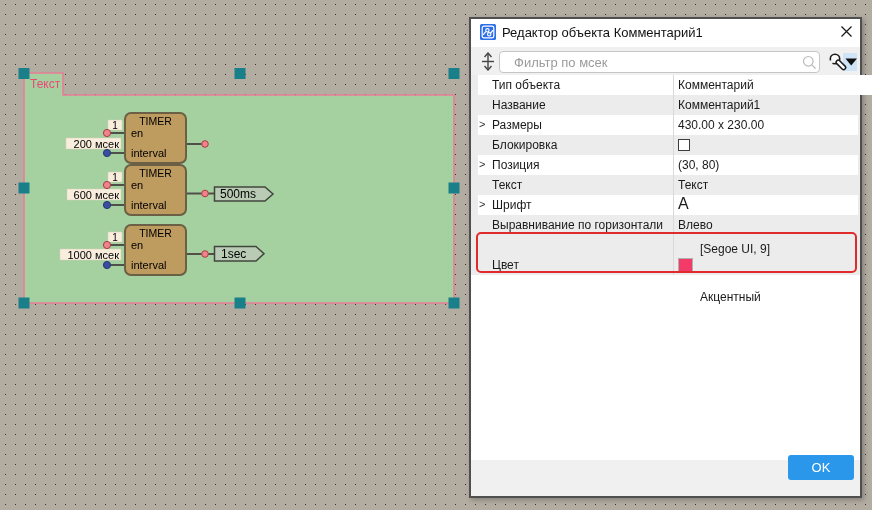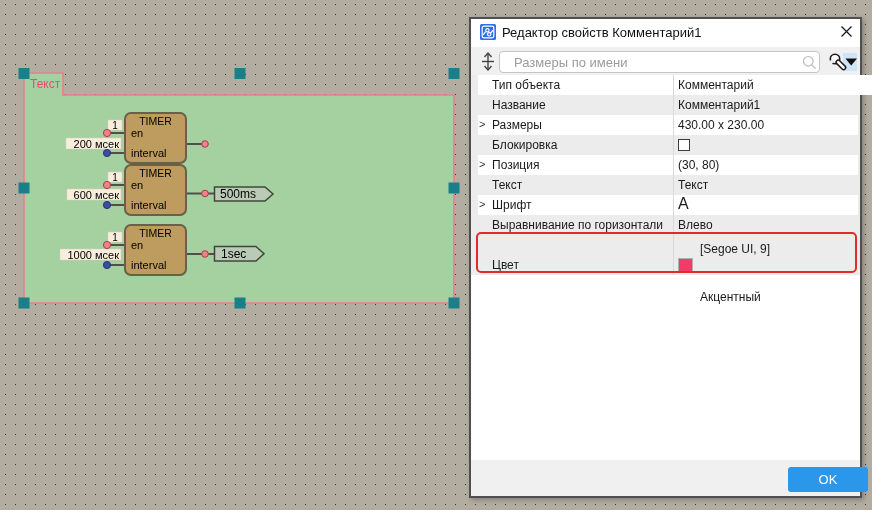--- a/index.html
+++ b/index.html
@@ -20,21 +20,21 @@
   .white{background:#ffffff;}
   .lbl{position:absolute;left:14px;top:3px;font-size:12px;color:#1a1a1a;}
   .chev{position:absolute;left:1px;top:3px;font-size:11px;color:#333;}
   .val{position:absolute;left:200px;top:3px;font-size:12px;color:#1a1a1a;}
   .divider{position:absolute;left:202px;top:56px;width:1px;height:200px;background:#d9d9d9;}
   .cb{position:absolute;left:200px;top:3.5px;width:10px;height:10px;border:1.5px solid #3c3c3c;background:#fff;}
   .swatch{position:absolute;left:200px;top:3px;width:13px;height:13px;border:1px solid #b0b0b0;}
   .redrect{position:absolute;left:5px;top:213px;width:377px;height:37px;
            border:2.5px solid #e02b2b;border-radius:5px;}
   .footer{position:absolute;left:0;top:441px;width:389px;height:36px;background:#f0f0f0;}
-  .okbtn{position:absolute;left:317px;top:448px;width:80px;height:25px;background:#2b97ea;
+  .okbtn{position:absolute;left:317px;top:436px;width:66px;height:25px;background:#2b97ea;
          border-radius:3px;color:#fff;font-size:13px;text-align:center;line-height:25px;}
 </style>
 </head>
 <body>
 <svg id="canvas" width="872" height="510" xmlns="http://www.w3.org/2000/svg">
   <defs>
     <pattern id="dots" x="0" y="0" width="10" height="10" patternUnits="userSpaceOnUse">
       <rect x="5" y="4" width="1.4" height="1.4" fill="#37332a" shape-rendering="crispEdges"></rect>
     </pattern>
   </defs>
@@ -115,35 +115,35 @@
   <div class="titlebar"></div>
 
   <svg style="position:absolute;left:9px;top:5px;" width="16" height="16">
     <rect x="0" y="0" width="16" height="16" rx="1.5" fill="#2c6fe8"></rect>
     <rect x="2.2" y="2.2" width="11.6" height="11.6" rx="1.8" fill="none" stroke="#fff" stroke-width="1.2"></rect>
     <line x1="3.2" y1="10.8" x2="5.7" y2="7.7" stroke="#fff" stroke-width="1.2"></line>
     <circle cx="7.4" cy="6.3" r="1.7" fill="none" stroke="#fff" stroke-width="1.15"></circle>
     <circle cx="9.2" cy="10.3" r="1.7" fill="none" stroke="#fff" stroke-width="1.15"></circle>
     <line x1="10.7" y1="9" x2="13.1" y2="6.2" stroke="#fff" stroke-width="1.2"></line>
   </svg>
-  <div class="title">Редактор свойств Комментарий1</div>
+  <div class="title">Редактор объекта Комментарий1</div>
 
   <svg style="position:absolute;left:369px;top:6px;" width="13" height="13">
     <path d="M1.5,1.5 L11.5,11.5 M11.5,1.5 L1.5,11.5" stroke="#1a1a1a" stroke-width="1.3"></path>
   </svg>
   <div class="toolbar"></div>
 
   <svg style="position:absolute;left:9px;top:33px;" width="16" height="19">
     <line x1="8" y1="1.5" x2="8" y2="17.5" stroke="#444" stroke-width="1.4"></line>
     <path d="M4.5,5 L8,1 L11.5,5" fill="none" stroke="#444" stroke-width="1.4"></path>
     <path d="M4.5,14 L8,18 L11.5,14" fill="none" stroke="#444" stroke-width="1.4"></path>
     <line x1="2" y1="9.5" x2="14" y2="9.5" stroke="#444" stroke-width="1.4"></line>
   </svg>
   <div class="filter"></div>
-  <div class="filterph">Размеры по имени</div>
+  <div class="filterph">Фильтр по мсек</div>
 
   <svg style="position:absolute;left:331px;top:36px;" width="15" height="15">
     <circle cx="6.3" cy="6.3" r="4.8" fill="none" stroke="#b9b9b9" stroke-width="1.2"></circle>
     <line x1="9.8" y1="9.8" x2="13.5" y2="13.5" stroke="#b9b9b9" stroke-width="1.2"></line>
   </svg>
   <div class="wrenchbg"></div>
 
   <svg style="position:absolute;left:356px;top:31px;" width="32" height="24">
     <circle cx="8" cy="9" r="4.7" fill="#fdfdfd" stroke="#1c1c1c" stroke-width="1.6"></circle>
     <line x1="11.2" y1="12.2" x2="16.6" y2="17.6" stroke="#1c1c1c" stroke-width="5.6" stroke-linecap="round"></line>

